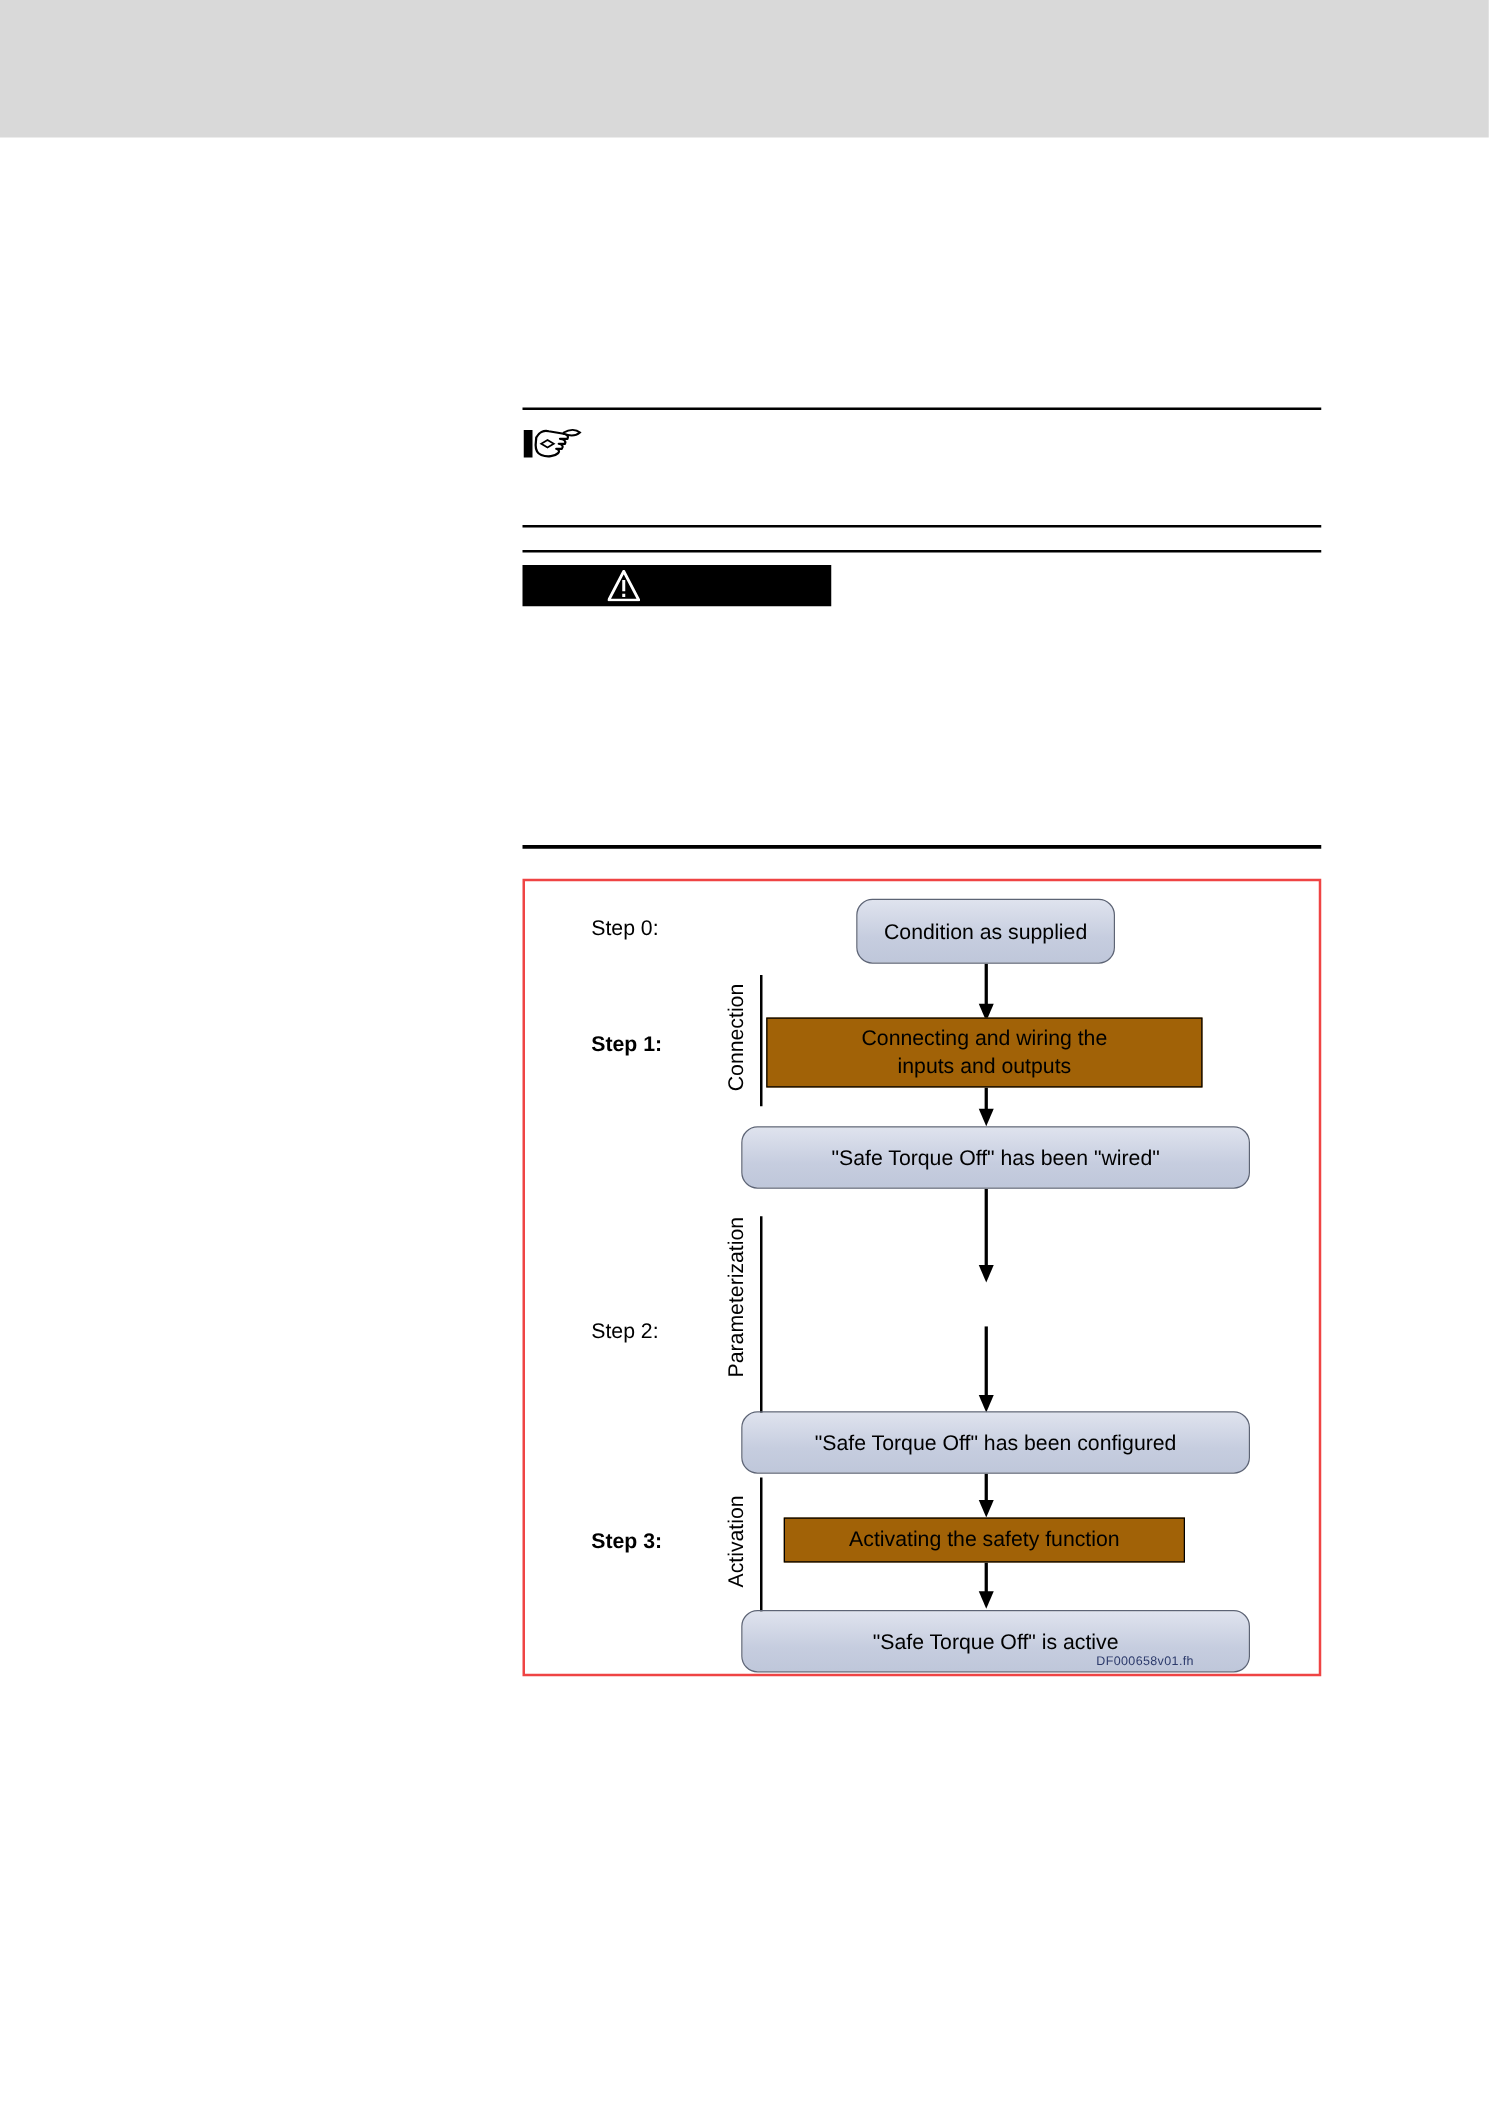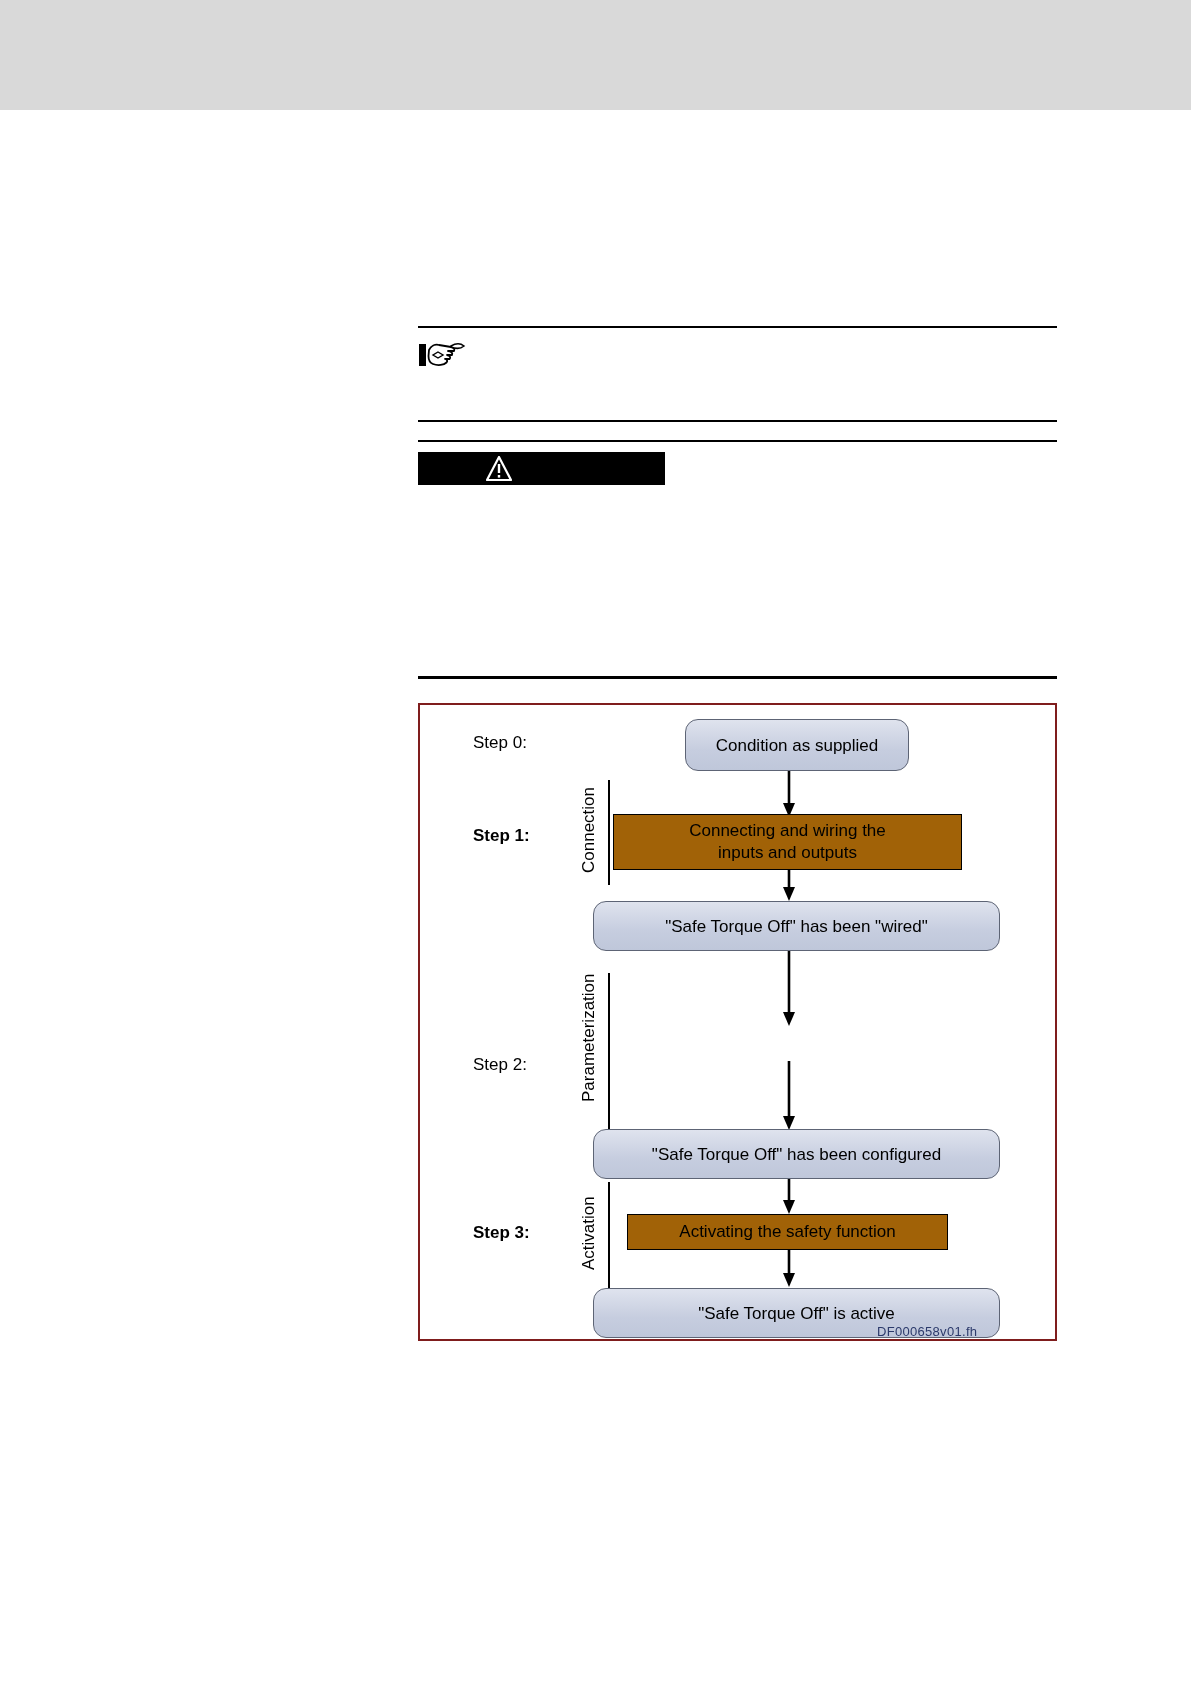--- a/index.html
+++ b/index.html
@@ -96,21 +96,21 @@
     width: 639px;
     height: 3px;
     background: #000000;
   }
   .figure-frame {
     position: absolute;
     left: 418px;
     top: 703px;
     width: 639px;
     height: 638px;
-    border: 2px solid #7f1d1d;
+    border: 2px solid #ef4444;
     background: #ffffff;
     box-sizing: border-box;
   }
 
   .step-label {
     position: absolute;
     font-size: 17px;
     color: #000;
     white-space: nowrap;
   }
@@ -160,21 +160,21 @@
     text-align: center;
     line-height: 22px;
   }
 
   .arrow {
     position: absolute;
   }
 
   .fig-id {
     position: absolute;
-    font-size: 13px;
+    font-size: 10px;
     color: #2c3a6b;
     white-space: nowrap;
     letter-spacing: 0.3px;
   }
 </style>
 </head>
 <body>
 
 <div class="header-band"></div>
 
@@ -223,21 +223,21 @@
 
   <div class="vlabel" style="left:159px; top:168px;">Connection</div>
   <div class="bracket" style="left:188px; top:75px; height:105px;"></div>
 
   <div class="vlabel" style="left:159px; top:397px;">Parameterization</div>
   <div class="bracket" style="left:188px; top:268px; height:160px;"></div>
 
   <div class="vlabel" style="left:159px; top:565px;">Activation</div>
   <div class="bracket" style="left:188px; top:477px; height:110px;"></div>
 
-  <div class="state-box" style="left:265px; top:14px; width:224px; height:52px;text-align:right;">Condition as supplied</div>
+  <div class="state-box" style="left:265px; top:14px; width:207px; height:52px;text-align:right;">Condition as supplied</div>
 
   <div class="arrow" style="left:360px; top:66px;">
     <svg width="18" height="47" viewBox="0 0 18 47">
       <line x1="9" y1="0" x2="9" y2="36" stroke="#000" stroke-width="2.6"></line>
       <path d="M9 46 L3 32 L15 32 Z" fill="#000"></path>
     </svg>
   </div>
 
   <div class="action-box" style="left:193px; top:109px; width:349px; height:56px;">
     <div>

